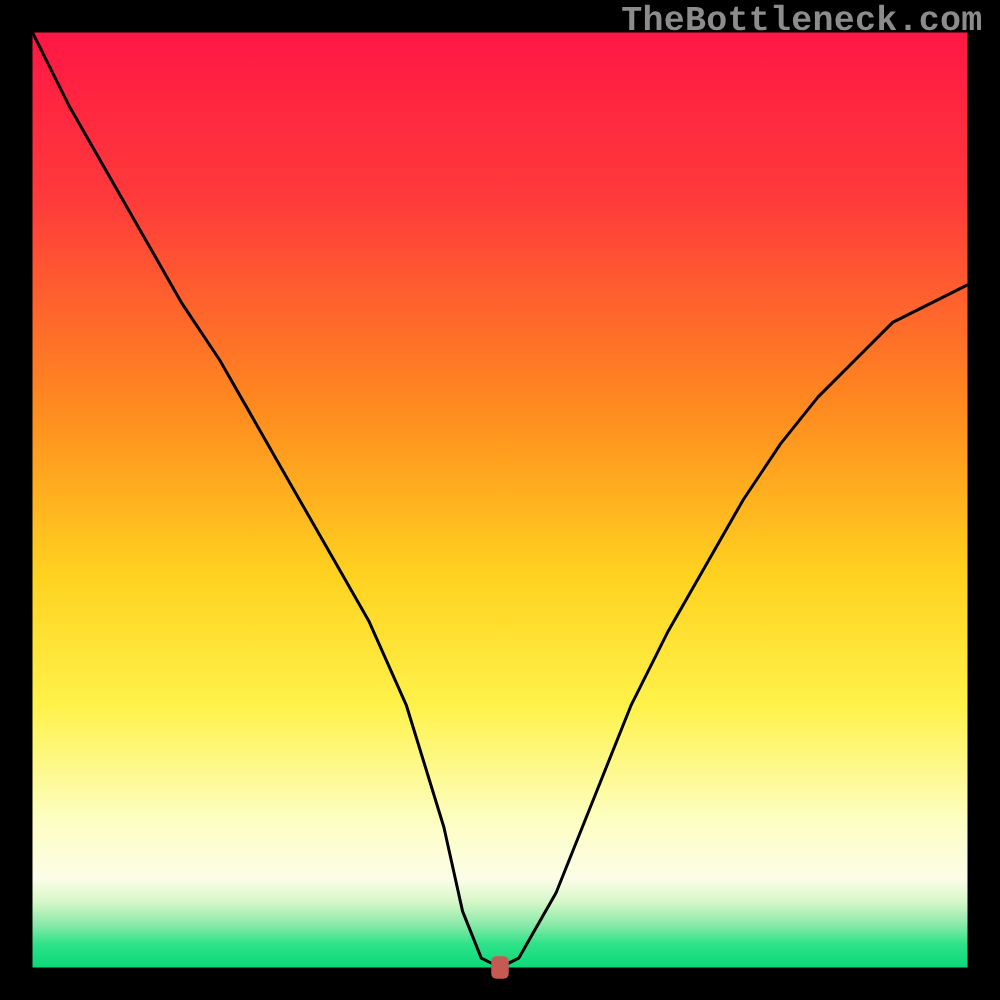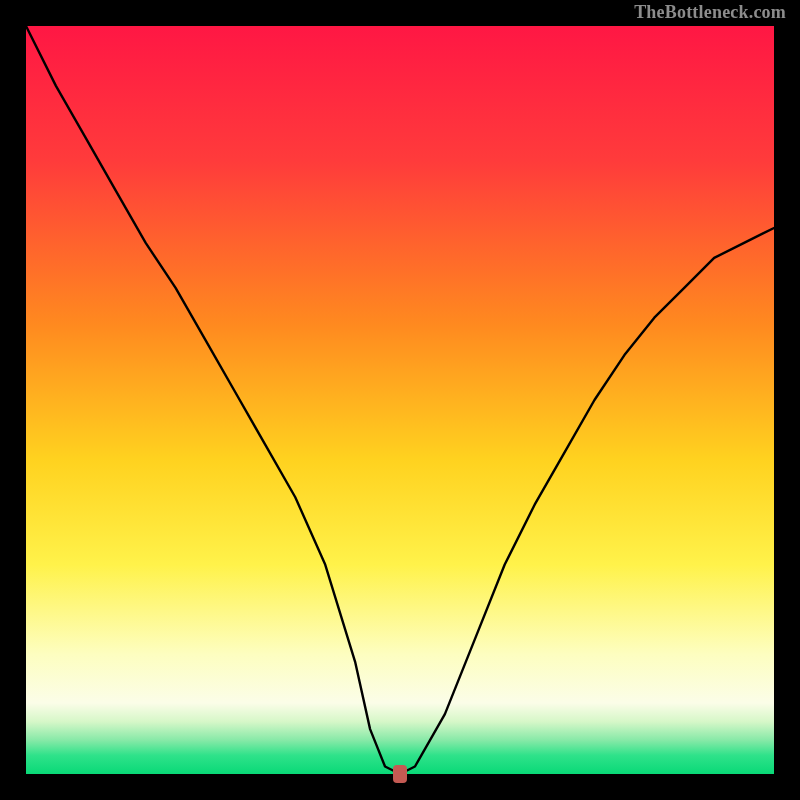--- a/index.html
+++ b/index.html
@@ -13,22 +13,22 @@
   .frame {
     position: relative;
     width: 800px;
     height: 800px;
     background: #000;
   }
   .watermark {
     position: absolute;
     top: 2px;
     right: 14px;
-    font-family: Liberation Serif, serif;
-    font-size: 18px;
+    font-family: Liberation Mono, monospace;
+    font-size: 28px;
     font-weight: 600;
     color: #8c8c8c;
     letter-spacing: 0.2px;
   }
   svg {
     position: absolute;
     left: 0;
     top: 0;
   }
 </style>

